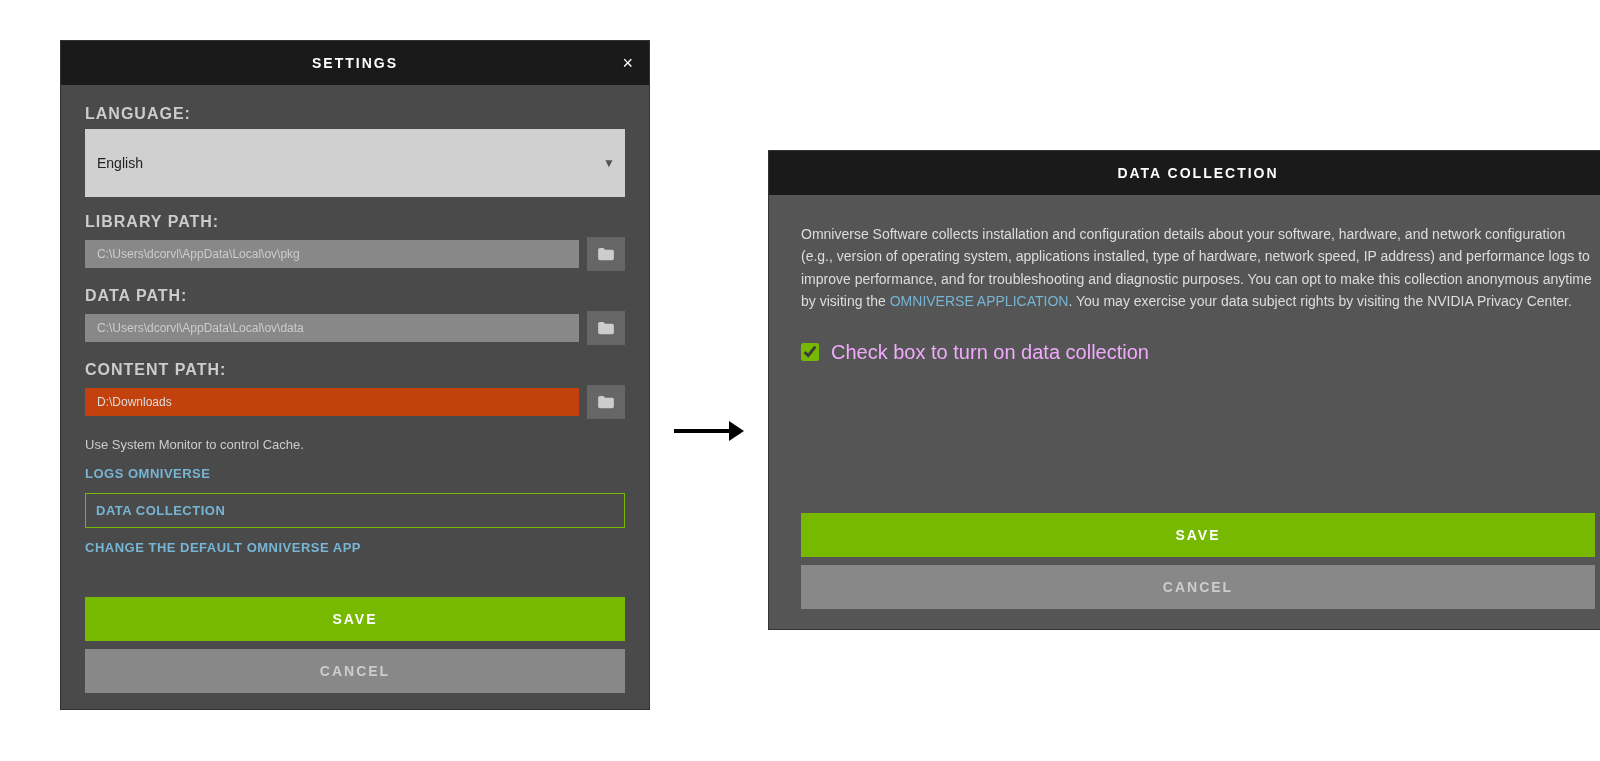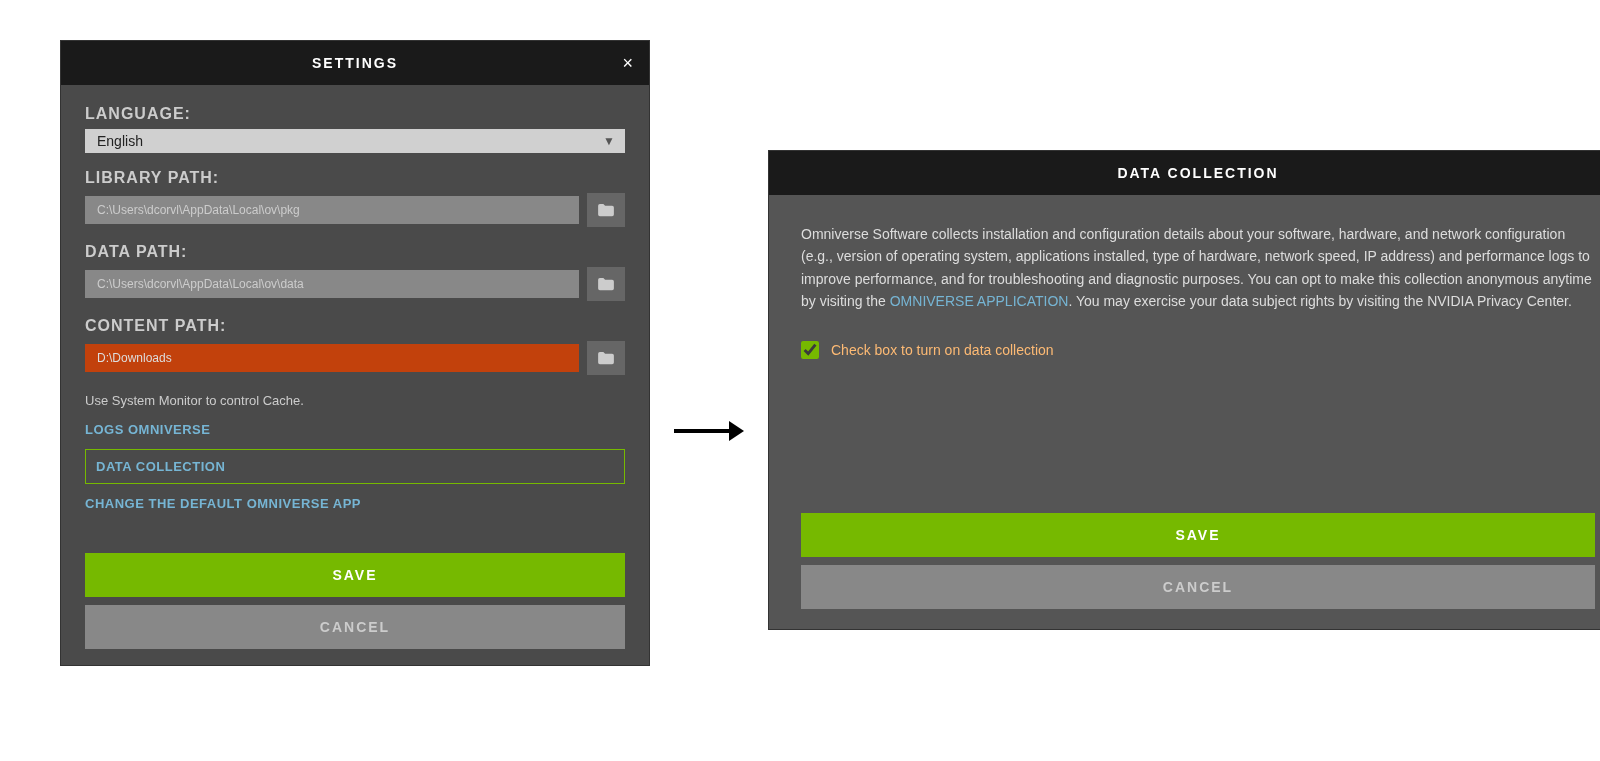--- a/index.html
+++ b/index.html
@@ -92,21 +92,21 @@
 
     .select-wrapper {
       position: relative;
       width: 100%;
     }
 
     .language-select {
       width: 100%;
       background: #d0d0d0;
       border: none;
-      padding: 4px 12px;
+      padding: 26px 12px;
       font-size: 14px;
       color: #222;
       appearance: none;
       cursor: pointer;
       outline: none;
     }
 
     .select-arrow {
       position: absolute;
       right: 10px;
@@ -266,22 +266,22 @@
     }
 
     .dc-checkbox {
       width: 18px;
       height: 18px;
       accent-color: #76b900;
       cursor: pointer;
     }
 
     .checkbox-label {
-      color: #fdba74;
-      font-size: 14px;
+      color: #f0abfc;
+      font-size: 20px;
     }
 
     .dc-footer {
       padding: 12px 32px 20px;
       display: flex;
       flex-direction: column;
       gap: 8px;
     }
   </style>
 </head>

